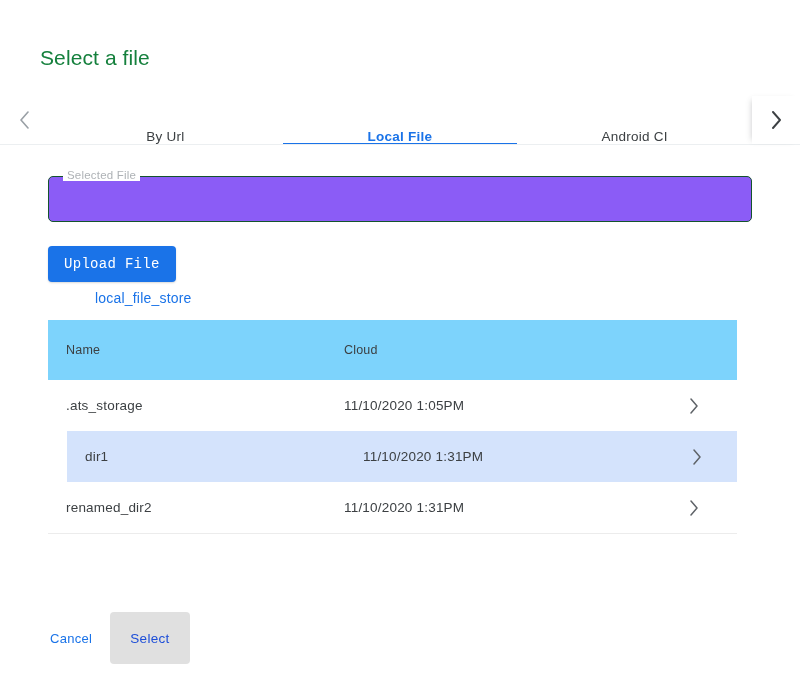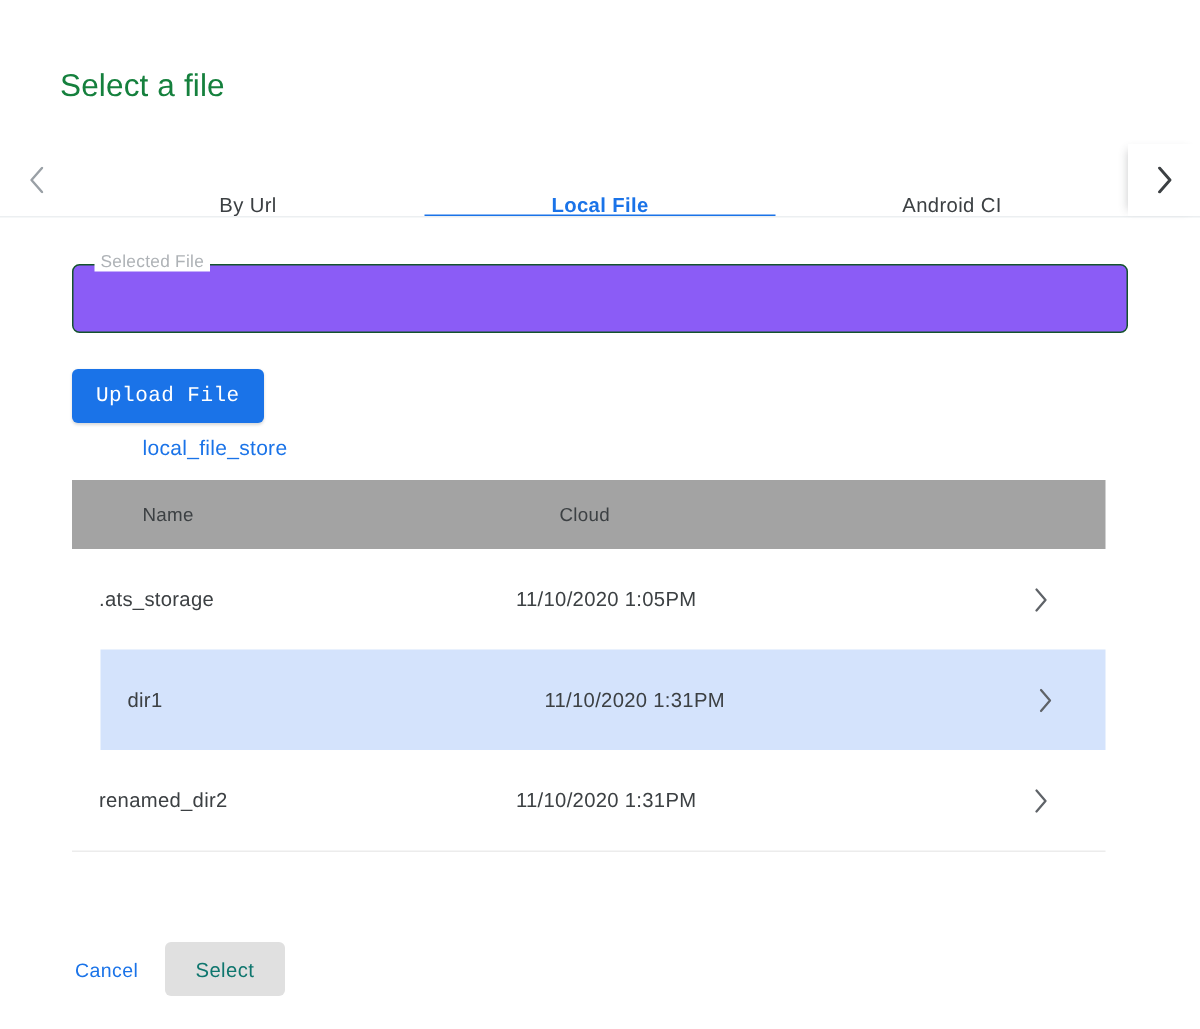--- a/index.html
+++ b/index.html
@@ -169,38 +169,37 @@
   
   .table {
     position: absolute;
     left: 48px;
     top: 320px;
     width: 689px;
   }
   .thead {
     display: flex;
     align-items: center;
-    height: 46px;
-    background: #a3a3a3;
-    padding-left: 29px;
+    height: 60px;
+    background: #7dd3fc;
   }
   .th {
     font-size: 12.5px;
     color: #3c4043;
     letter-spacing: 0.2px;
   }
   .col-name   { flex: 0 0 296px; padding-left: 18px; box-sizing: border-box; }
   .col-time   { flex: 0 0 239px; }
   .col-size   { flex: 0 0 90px; }
   .col-chev   { flex: 1 1 auto; display: flex; justify-content: flex-end; padding-right: 38px; }
 
   .trow {
     display: flex;
     align-items: center;
-    height: 67px;
+    height: 51px;
     background: #ffffff;
     cursor: pointer;
   }
   .trow.selected { background: #d4e3fc; margin-left: 19px; }
   .td {
     font-size: 13.5px;
     color: #3c4043;
     letter-spacing: 0.2px;
   }
   .chev-cell {
@@ -230,25 +229,25 @@
     border: 0;
     background: transparent;
     color: #1a73e8;
     font-family: "Liberation Sans", sans-serif;
     font-size: 13px;
     letter-spacing: 0.3px;
     border-radius: 4px;
     cursor: pointer;
   }
   .btn-disabled {
-    height: 36px;
+    height: 52px;
     padding: 0 20px;
     border: 0;
     background: #e0e0e0;
-    color: #0f766e;
+    color: #1d4ed8;
     font-family: "Liberation Sans", sans-serif;
     font-size: 13.5px;
     letter-spacing: 0.3px;
     border-radius: 4px;
     cursor: default;
   }
 </style>
 </head>
 <body>
 

